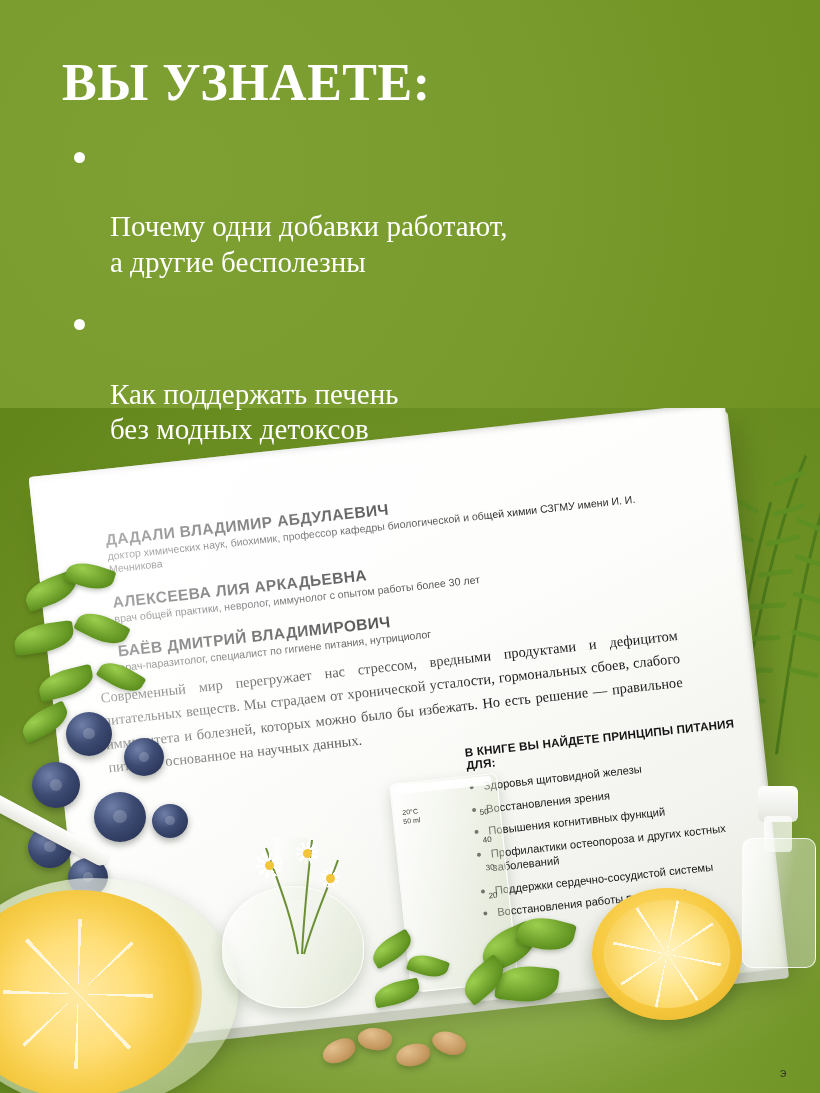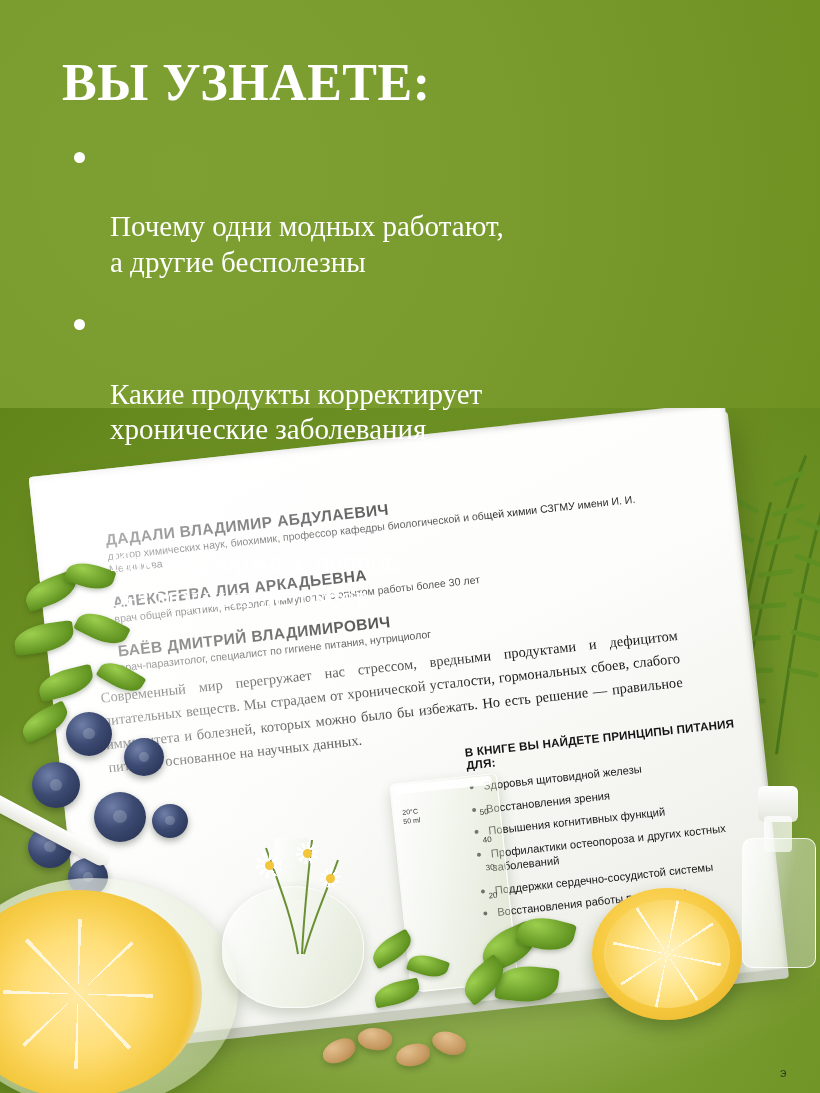--- a/index.html
+++ b/index.html
@@ -482,27 +482,22 @@
 </head>
 <body>
 
 <div class="poster">
 
   <div class="headline-block">
     <h1 class="headline">ВЫ УЗНАЕТЕ:</h1>
     <ul class="bullets">
       <li>
         <span class="dot"></span>
-        <span>Почему одни модных работают,
+        <span>Почему одни добавки работают,
 а другие бесполезны</span>
-      </li>
-      <li>
-        <span class="dot"></span>
-        <span>Какие продукты корректирует
-хронические заболевания</span>
       </li>
       <li>
         <span class="dot"></span>
         <span>Как поддержать печень
 без модных детоксов</span>
       </li>
     </ul>
   </div>
 
   <div class="photo-stage">

